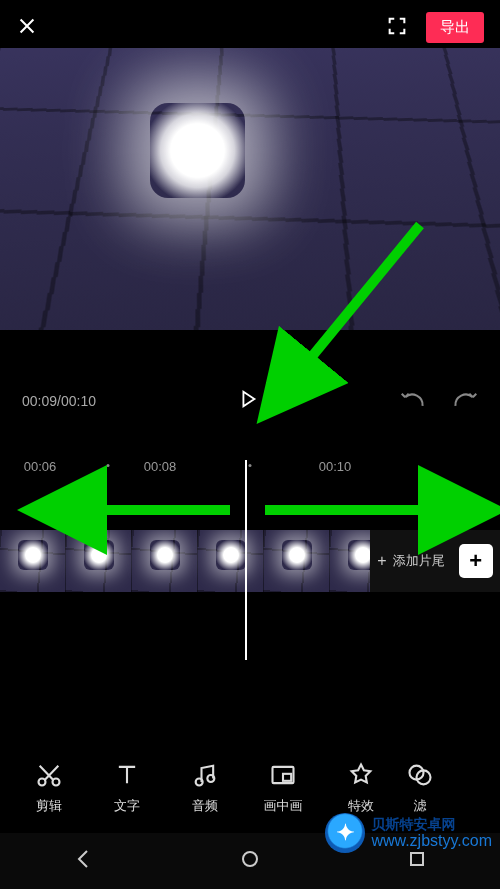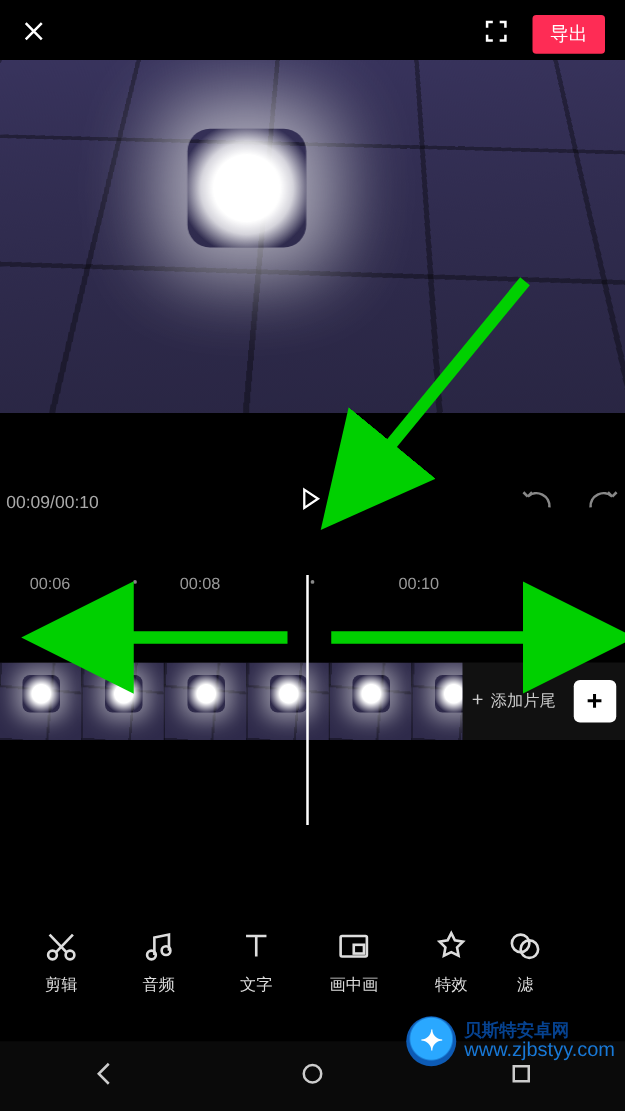--- a/index.html
+++ b/index.html
@@ -42,21 +42,21 @@
   .light {
     position: absolute; left: 150px; top: 55px; width: 95px; height: 95px;
     background: radial-gradient(circle at 50% 50%, #fff 0 40%, rgba(255,255,255,.8) 55%, rgba(255,255,255,0) 80%);
     border-radius: 18px;
     box-shadow: 0 0 60px 25px rgba(255,255,255,.6);
   }
   
   .playrow {
     position: absolute; top: 380px; left: 0; right: 0; height: 42px;
     display: flex; align-items: center; justify-content: space-between;
-    padding: 0 5px;
+    padding: 0 22px;
   }
   .time { color: #aaa; font-size: 14px; }
   .playicon svg { stroke:#fff; stroke-width:2; fill:none; }
   .ur { display:flex; gap:26px; }
   .ur svg { stroke:#888; stroke-width:2.4; fill:none; }
   
   .ruler {
     position: absolute; top: 432px; left: 0; right: 0; height: 28px;
     display:flex; align-items:center; color:#999; font-size:13px;margin-top:20px;
   }
@@ -92,21 +92,21 @@
     display:flex; align-items:center; justify-content:center; font-size:22px; font-weight:600;
     margin-left:8px;
   }
   
   .playhead {
     position:absolute; left:245px; top:460px; width:2px; height:200px; background:#fff; z-index:15;
   }
   
   .tools {
     position:absolute; bottom:56px; left:0; right:0; height:90px;
-    display:flex; justify-content:flex-start;
+    display:flex; align-items:center; justify-content:flex-start;
     padding-left:10px; gap:0; overflow:hidden;
   }
   .tool {
     width:78px; display:flex; flex-direction:column; align-items:center; gap:8px;
     color:#ddd; font-size:13px;
   }
   .tool svg { stroke:#ddd; stroke-width:1.8; fill:none; width:28px; height:28px; }
   
   .navbar {
     position:absolute; bottom:0; left:0; right:0; height:56px;
@@ -223,31 +223,31 @@
   <div class="tool">
     <svg viewBox="0 0 24 24">
         <circle cx="6" cy="18" r="3"></circle>
         <circle cx="18" cy="18" r="3"></circle>
         <path d="M8.5 16 L20 4 M15.5 16 L4 4"></path>
       </svg>
     <span>剪辑</span>
   </div>
   <div class="tool">
     <svg viewBox="0 0 24 24">
+        <path d="M5 5 h14 M12 5 v14"></path>
+      </svg>
+    <span>文字</span>
+  </div>
+  <div class="tool">
+    <svg viewBox="0 0 24 24">
         <path d="M9 18 V6 l10-2 v11"></path>
         <circle cx="7" cy="18" r="3"></circle>
         <circle cx="17" cy="15" r="3"></circle>
       </svg>
     <span>音频</span>
-  </div>
-  <div class="tool">
-    <svg viewBox="0 0 24 24">
-        <path d="M5 5 h14 M12 5 v14"></path>
-      </svg>
-    <span>文字</span>
   </div>
   <div class="tool">
     <svg viewBox="0 0 24 24">
         <rect x="3" y="5" width="18" height="14" rx="1"></rect>
         <rect x="12" y="11" width="7" height="6"></rect>
       </svg>
     <span>画中画</span>
   </div>
   <div class="tool">
     <svg viewBox="0 0 24 24">

